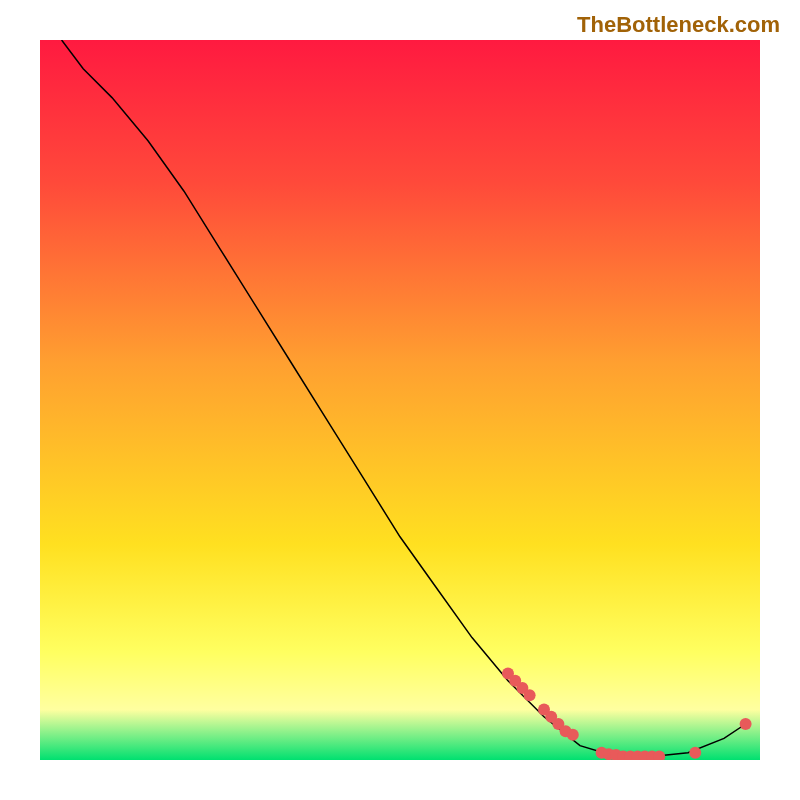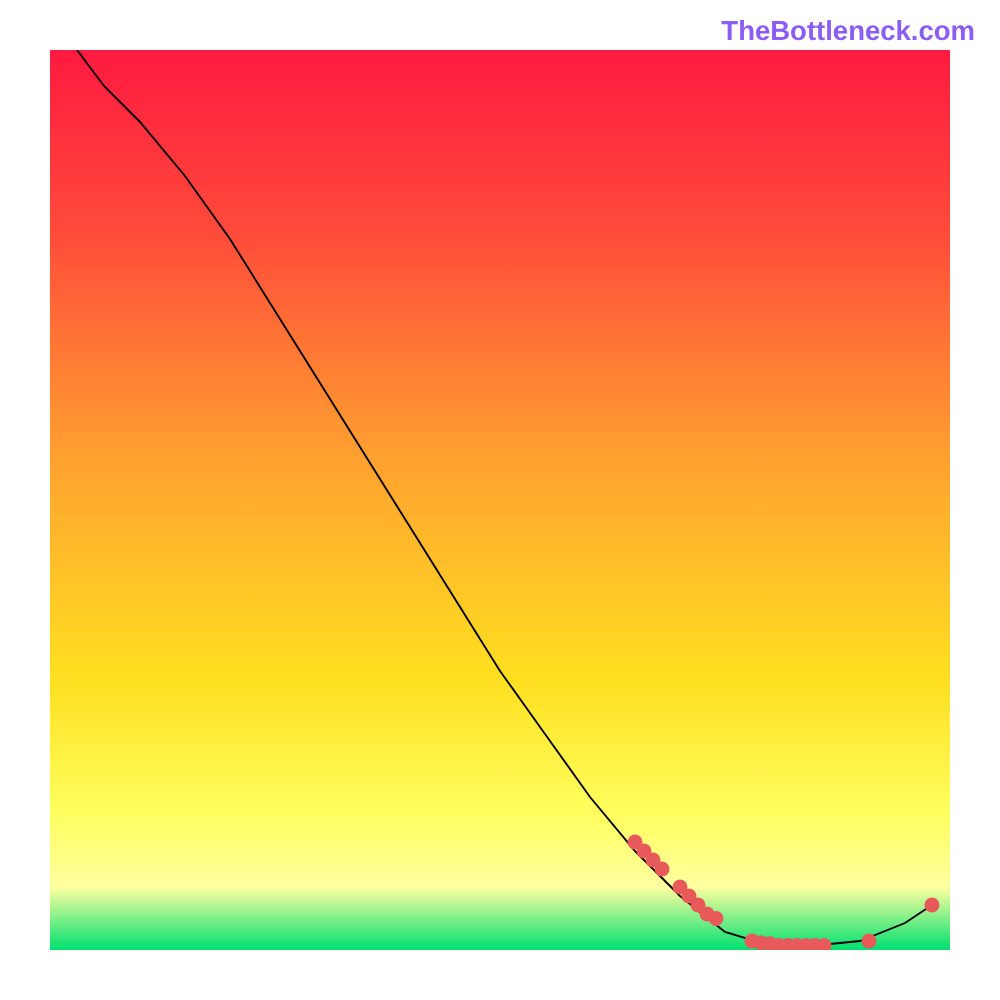--- a/index.html
+++ b/index.html
@@ -24,21 +24,21 @@
       height: 800px;
     }
     
     .watermark {
       position: absolute;
       top: 12px;
       right: 20px;
       font-family: Arial, sans-serif;
       font-size: 22px;
       font-weight: bold;
-      color: #8b5cf6;
+      color: #a16207;
       z-index: 10;
       text-align: right;
     }
     
     .plot-area {
       position: absolute;
       top: 40px;
       left: 40px;
       width: 720px;
       height: 720px;

